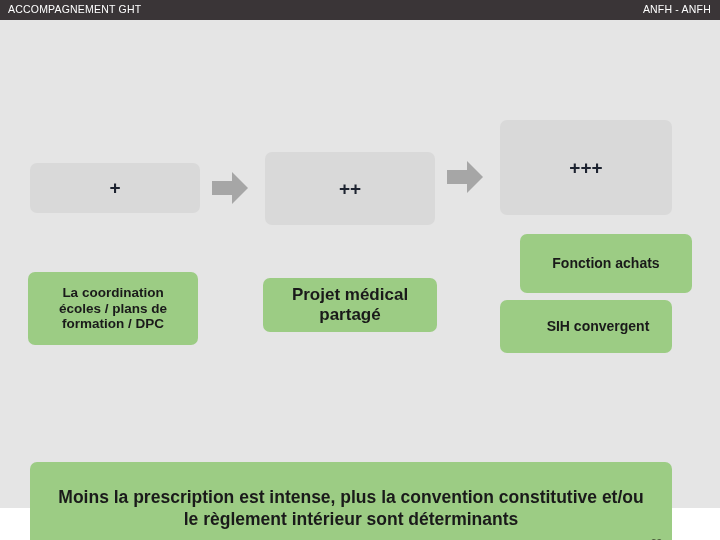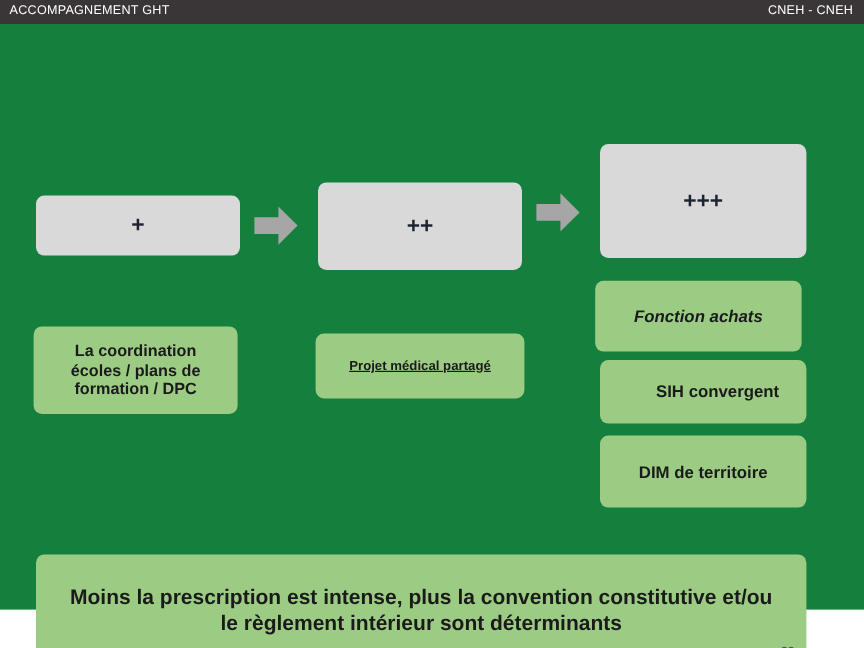--- a/index.html
+++ b/index.html
@@ -10,21 +10,21 @@
     width: 720px;
     height: 540px;
     background: #ffffff;
     font-family: "Liberation Sans", sans-serif;
     overflow: hidden;
   }
   #slide {
     position: relative;
     width: 720px;
     height: 508px;
-    background: #15803d;
+    background: #e5e5e5;
   }
 
   
   .topbar {
     position: absolute;
     left: 0; top: 0;
     width: 720px; height: 20px;
     background: #3a3537;
   }
   .topbar-left {
@@ -92,24 +92,24 @@
   .arrow {
     position: absolute;
     width: 44px;
     height: 44px;
   }
   #arrow-1 { left: 208px; top: 166px; }
   #arrow-2 { left: 443px; top: 155px; }
 
   
   #box-coord   { left: 28px;  top: 272px; width: 170px; height: 73px; font-size: 13.5px; padding: 0 24px; }
-  #box-projet  { left: 263px; top: 278px; width: 174px; height: 54px; font-size: 11px; padding: 0 10px; text-decoration: underline; }
+  #box-projet  { left: 263px; top: 278px; width: 174px; height: 54px; font-size: 17px; padding: 0 10px; }
 
   
-  #box-achats  { left: 496px; top: 234px; width: 172px; height: 59px; font-size: 14px; font-style: italic; }
+  #box-achats  { left: 520px; top: 234px; width: 172px; height: 59px; font-size: 14px; }
   #box-sih     { left: 500px; top: 300px; width: 172px; height: 53px; font-size: 14px; padding-left: 24px; }
   #box-dim     { left: 500px; top: 363px; width: 172px; height: 60px; font-size: 14px; }
 
   
   #box-concl {
     left: 30px; top: 430px; width: 642px; height: 92px;
     font-size: 17.5px;
     line-height: 1.26;
     padding: 0 22px;
     margin-top: 32px;
@@ -123,21 +123,21 @@
     color: #4b5b3d;
   }
 </style>
 </head>
 <body>
 
 <div id="slide">
 
   <div class="topbar">
     <span class="topbar-left">ACCOMPAGNEMENT GHT</span>
-    <span class="topbar-right">CNEH - CNEH</span>
+    <span class="topbar-right">ANFH - ANFH</span>
   </div>
 
 
   <div class="box gray" id="box-plus1">
     <span>+</span>
   </div>
 
   <div class="arrow" id="arrow-1">
     <svg viewBox="0 0 44 44" width="44" height="44" aria-hidden="true">
       <polygon points="4,15 24,15 24,6 40,22 24,38 24,29 4,29" fill="#a6a6a6"></polygon>
@@ -167,22 +167,19 @@
   </div>
 
   <div class="box green" id="box-achats">
     <span>Fonction achats</span>
   </div>
 
   <div class="box green" id="box-sih">
     <span>SIH convergent</span>
   </div>
 
-  <div class="box green" id="box-dim">
-    <span>DIM de territoire</span>
-  </div>
 
   <div class="box green" id="box-concl">
     <span>Moins la prescription est intense, plus la convention constitutive et/ou le règlement intérieur sont déterminants</span>
     <span class="pagenum">32</span>
   </div>
 
 </div>
 
 </body></html>

